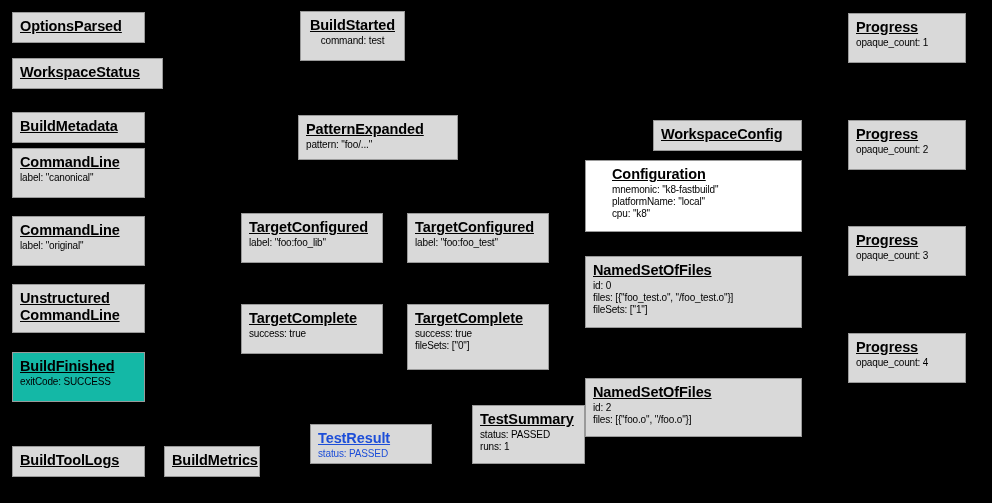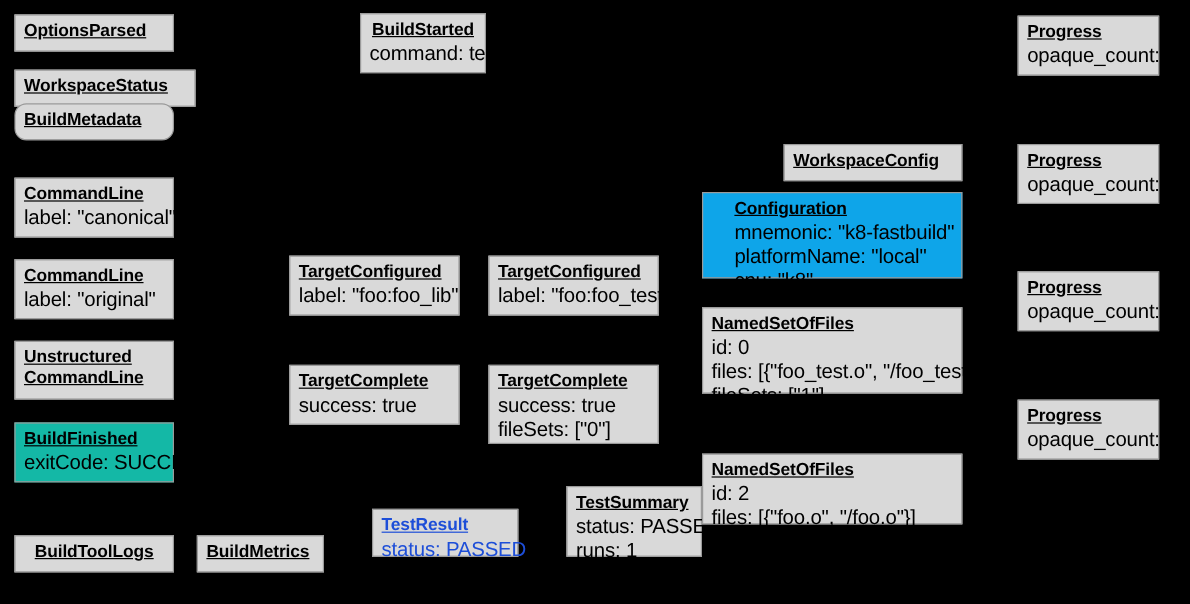--- a/index.html
+++ b/index.html
@@ -32,66 +32,70 @@
     text-decoration: underline;
     white-space: nowrap;
     letter-spacing: -0.1px;
     margin-bottom: 1px;
   }
   .node-title.wrap {
     white-space: normal;
   }
   .node-field {
     display: block;
-    font-size: 17px;
+    font-size: 10px;
     font-weight: normal;
     white-space: nowrap;
     letter-spacing: -0.15px;
   }
   .title-only {
     padding-bottom: 5px;
   }
 </style>
 </head>
 <body>
 
 <div id="canvas" style="width: 992px; height: 503px; background: rgb(0, 0, 0);">
     <div class="node title-only" style="left: 12px; top: 12px; width: 133px; height: 31px; background: rgb(217, 217, 217); border-color: rgb(154, 154, 154); color: rgb(0, 0, 0);">
       <span class="node-title">OptionsParsed</span>
     </div>
     <div class="node title-only" style="left: 12px; top: 58px; width: 151px; height: 31px; background: rgb(217, 217, 217); border-color: rgb(154, 154, 154); color: rgb(0, 0, 0);">
       <span class="node-title">WorkspaceStatus</span>
     </div>
-    <div class="node title-only" style="left: 12px; top: 86px; width: 133px; height: 31px; background: rgb(217, 217, 217); border-color: rgb(154, 154, 154); color: rgb(0, 0, 0); border-radius: 10px;">
+    <div class="node title-only" style="left: 12px; top: 112px; width: 133px; height: 31px; background: rgb(217, 217, 217); border-color: rgb(154, 154, 154); color: rgb(0, 0, 0);">
       <span class="node-title">BuildMetadata</span>
     </div>
     <div class="node" style="left: 12px; top: 148px; width: 133px; height: 50px; background: rgb(217, 217, 217); border-color: rgb(154, 154, 154); color: rgb(0, 0, 0);">
       <span class="node-title">CommandLine</span>
       <span class="node-field">label: "canonical"</span>
     </div>
     <div class="node" style="left: 12px; top: 216px; width: 133px; height: 50px; background: rgb(217, 217, 217); border-color: rgb(154, 154, 154); color: rgb(0, 0, 0);">
       <span class="node-title">CommandLine</span>
       <span class="node-field">label: "original"</span>
     </div>
     <div class="node title-only" style="left: 12px; top: 284px; width: 133px; height: 49px; background: rgb(217, 217, 217); border-color: rgb(154, 154, 154); color: rgb(0, 0, 0);">
       <span class="node-title wrap">Unstructured CommandLine</span>
     </div>
     <div class="node" style="left: 12px; top: 352px; width: 133px; height: 50px; background: #14b8a6; border-color: rgb(154, 154, 154); color: rgb(0, 0, 0);">
       <span class="node-title">BuildFinished</span>
       <span class="node-field">exitCode: SUCCESS</span>
     </div>
-    <div class="node title-only" style="left: 12px; top: 446px; width: 133px; height: 31px; background: rgb(217, 217, 217); border-color: rgb(154, 154, 154); color: rgb(0, 0, 0); text-align: center;">
+    <div class="node title-only" style="left: 12px; top: 446px; width: 133px; height: 31px; background: rgb(217, 217, 217); border-color: rgb(154, 154, 154); color: rgb(0, 0, 0);">
       <span class="node-title">BuildToolLogs</span>
     </div>
-    <div class="node title-only" style="left: 164px; top: 446px; width: 106px; height: 31px; background: rgb(217, 217, 217); border-color: rgb(154, 154, 154); color: rgb(0, 0, 0);">
+    <div class="node title-only" style="left: 164px; top: 446px; width: 96px; height: 31px; background: rgb(217, 217, 217); border-color: rgb(154, 154, 154); color: rgb(0, 0, 0);">
       <span class="node-title">BuildMetrics</span>
     </div>
     <div class="node" style="left: 300px; top: 11px; width: 105px; height: 50px; background: rgb(217, 217, 217); border-color: rgb(154, 154, 154); color: rgb(0, 0, 0); text-align: center;">
       <span class="node-title">BuildStarted</span>
       <span class="node-field">command: test</span>
+    </div>
+    <div class="node" style="left: 298px; top: 115px; width: 160px; height: 45px; background: rgb(217, 217, 217); border-color: rgb(154, 154, 154); color: rgb(0, 0, 0);">
+      <span class="node-title">PatternExpanded</span>
+      <span class="node-field">pattern: "foo/..."</span>
     </div>
     <div class="node" style="left: 241px; top: 213px; width: 142px; height: 50px; background: rgb(217, 217, 217); border-color: rgb(154, 154, 154); color: rgb(0, 0, 0);">
       <span class="node-title">TargetConfigured</span>
       <span class="node-field">label: "foo:foo_lib"</span>
     </div>
     <div class="node" style="left: 407px; top: 213px; width: 142px; height: 50px; background: rgb(217, 217, 217); border-color: rgb(154, 154, 154); color: rgb(0, 0, 0);">
       <span class="node-title">TargetConfigured</span>
       <span class="node-field">label: "foo:foo_test"</span>
     </div>
     <div class="node" style="left: 241px; top: 304px; width: 142px; height: 50px; background: rgb(217, 217, 217); border-color: rgb(154, 154, 154); color: rgb(0, 0, 0);">
@@ -108,21 +112,21 @@
       <span class="node-field">status: PASSED</span>
     </div>
     <div class="node" style="left: 440px; top: 405px; width: 113px; height: 59px; background: rgb(217, 217, 217); border-color: rgb(154, 154, 154); color: rgb(0, 0, 0); margin-left: 32px;">
       <span class="node-title">TestSummary</span>
       <span class="node-field">status: PASSED</span>
       <span class="node-field">runs: 1</span>
     </div>
     <div class="node title-only" style="left: 653px; top: 73px; width: 149px; height: 31px; background: rgb(217, 217, 217); border-color: rgb(154, 154, 154); color: rgb(0, 0, 0); margin-top: 47px;">
       <span class="node-title">WorkspaceConfig</span>
     </div>
-    <div class="node" style="left: 585px; top: 160px; width: 217px; height: 72px; background: #0ea5e9; border-color: rgb(154, 154, 154); color: rgb(0, 0, 0); padding-left: 26px;">
+    <div class="node" style="left: 585px; top: 160px; width: 217px; height: 72px; background: #ffffff; border-color: rgb(154, 154, 154); color: rgb(0, 0, 0); padding-left: 26px;">
       <span class="node-title">Configuration</span>
       <span class="node-field">mnemonic: "k8-fastbuild"</span>
       <span class="node-field">platformName: "local"</span>
       <span class="node-field">cpu: "k8"</span>
     </div>
     <div class="node" style="left: 585px; top: 256px; width: 217px; height: 72px; background: rgb(217, 217, 217); border-color: rgb(154, 154, 154); color: rgb(0, 0, 0);">
       <span class="node-title">NamedSetOfFiles</span>
       <span class="node-field">id: 0</span>
       <span class="node-field">files: [{"foo_test.o", "/foo_test.o"}]</span>
       <span class="node-field">fileSets: ["1"]</span>

